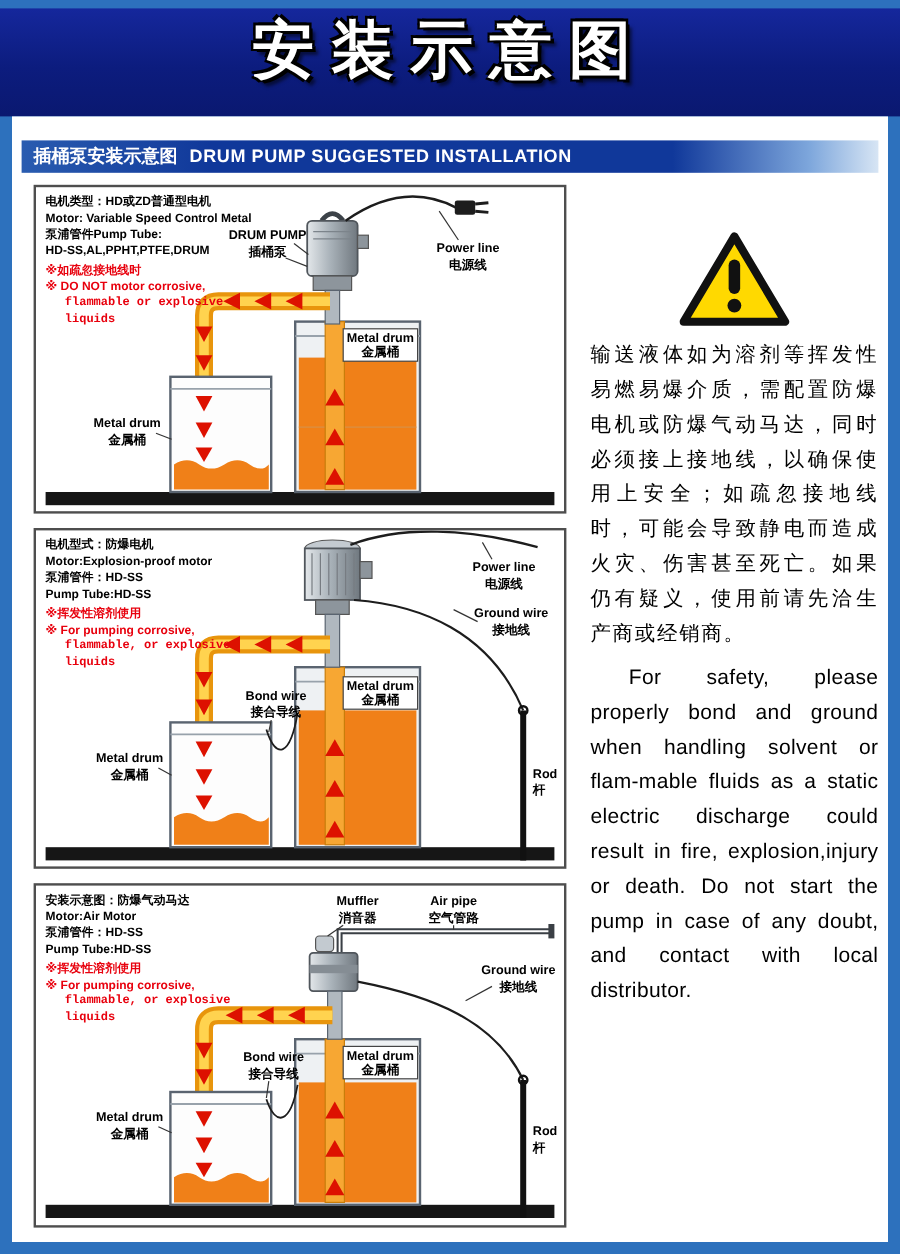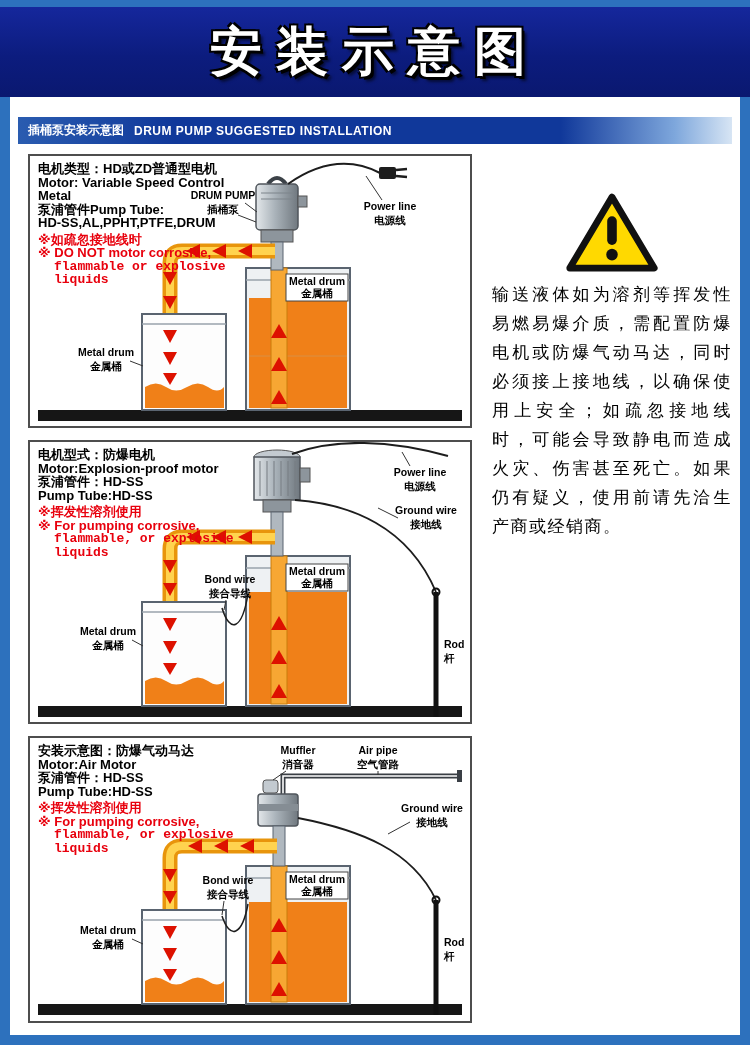--- a/index.html
+++ b/index.html
@@ -4,44 +4,44 @@
 <style>
   * { margin:0; padding:0; box-sizing:border-box; }
   html,body { width:750px; }
   body { font-family:"Liberation Sans","DejaVu Sans",sans-serif; background:#fff; }
 
   .page { position:relative; width:750px; height:1045px; background:#2d71bd; overflow:hidden; }
 
   
   .banner { position:absolute; top:7px; left:0; width:750px; height:90px;
             background:linear-gradient(180deg,#15279c 0%,#0c1c7e 55%,#0a1870 100%);
-            display:flex; align-items:center; justify-content:center; }
+            display:flex; align-items:flex-start; justify-content:center; }
   .banner-text { color:#fff; font-size:52px; font-weight:bold; letter-spacing:14px;
                  text-shadow:-2px -2px 0 #000, 2px -2px 0 #000, -2px 2px 0 #000,
                              3px 3px 0 #000, 5px 5px 3px rgba(0,0,0,.55); }
 
   
   .content { position:absolute; top:97px; left:10px; width:730px; height:938px; background:#fff; }
 
   .section-bar { margin:20px 8px 0 8px; height:27px;
                  background:linear-gradient(90deg,#2a5cb0 0%,#10389a 22%,#10389a 76%,#7ea7dc 92%,#d7e5f4 100%);
                  display:flex; align-items:center; padding-left:10px; gap:10px; }
-  .sec-cn, .sec-en { color:#fff; font-weight:bold; font-size:12px; white-space:nowrap; }
+  .sec-cn, .sec-en { color:#fff; font-weight:bold; font-size:15px; white-space:nowrap; }
   .sec-en { letter-spacing:.5px;text-align:right; }
 
   .main { display:flex; padding:10px 8px 0 18px; gap:16px; }
   .left-col { width:448px; flex:0 0 auto; }
 
   .panel { position:relative; width:444px; border:2px solid #4e4e4e; background:#fff; }
   .panel + .panel { margin-top:12px; }
   .panel svg { display:block; }
   .panel svg text { font-family:"Liberation Sans","DejaVu Sans",sans-serif; font-size:10.5px; font-weight:bold; fill:#000; }
 
   .panel-text { position:absolute; top:6px; left:8px; width:210px;
-                font-size:13px; line-height:13.5px; color:#000; font-weight:bold; }
+                font-size:10px; line-height:13.5px; color:#000; font-weight:bold; }
   .warn { color:#e8000d; margin-top:3px; }
   .warn .ind { padding-left:16px;font-family:Liberation Mono, monospace; }
 
   .right-col { flex:1; padding-top:37px; }
   .tri-wrap { width:96px; margin:0 auto; }
   .cn-text { font-size:17px; line-height:29px; letter-spacing:1.5px;
              text-align:justify; color:#000; }
   .en-text { margin-top:8px; font-size:17.5px; line-height:29px; text-align:justify;
              text-indent:32px; word-spacing:3px; letter-spacing:.3px; color:#000; }
 </style>
@@ -386,17 +386,18 @@
 
       <div class="right-col">
         <div class="tri-wrap">
           <svg viewBox="0 0 100 88" width="96" height="85">
             <path d="M50,6 L94,80 L6,80 Z" fill="#ffd900" stroke="#111" stroke-width="7" stroke-linejoin="round"></path>
             <rect x="45" y="26" width="10" height="30" rx="5" fill="#111"></rect>
             <circle cx="50" cy="66" r="6" fill="#111"></circle>
           </svg>
         </div>
         <p class="cn-text">输送液体如为溶剂等挥发性易燃易爆介质，需配置防爆电机或防爆气动马达，同时必须接上接地线，以确保使用上安全；如疏忽接地线时，可能会导致静电而造成火灾、伤害甚至死亡。如果仍有疑义，使用前请先洽生产商或经销商。</p>
+        <p class="en-text">For safety, please properly bond and ground when handling solvent or flam-mable fluids as a static electric discharge could result in fire, explosion,injury or death. Do not start the pump in case of any doubt, and contact with local distributor.</p>
       </div>
 
     </div>
   </div>
 </div>
 
 </body></html>

